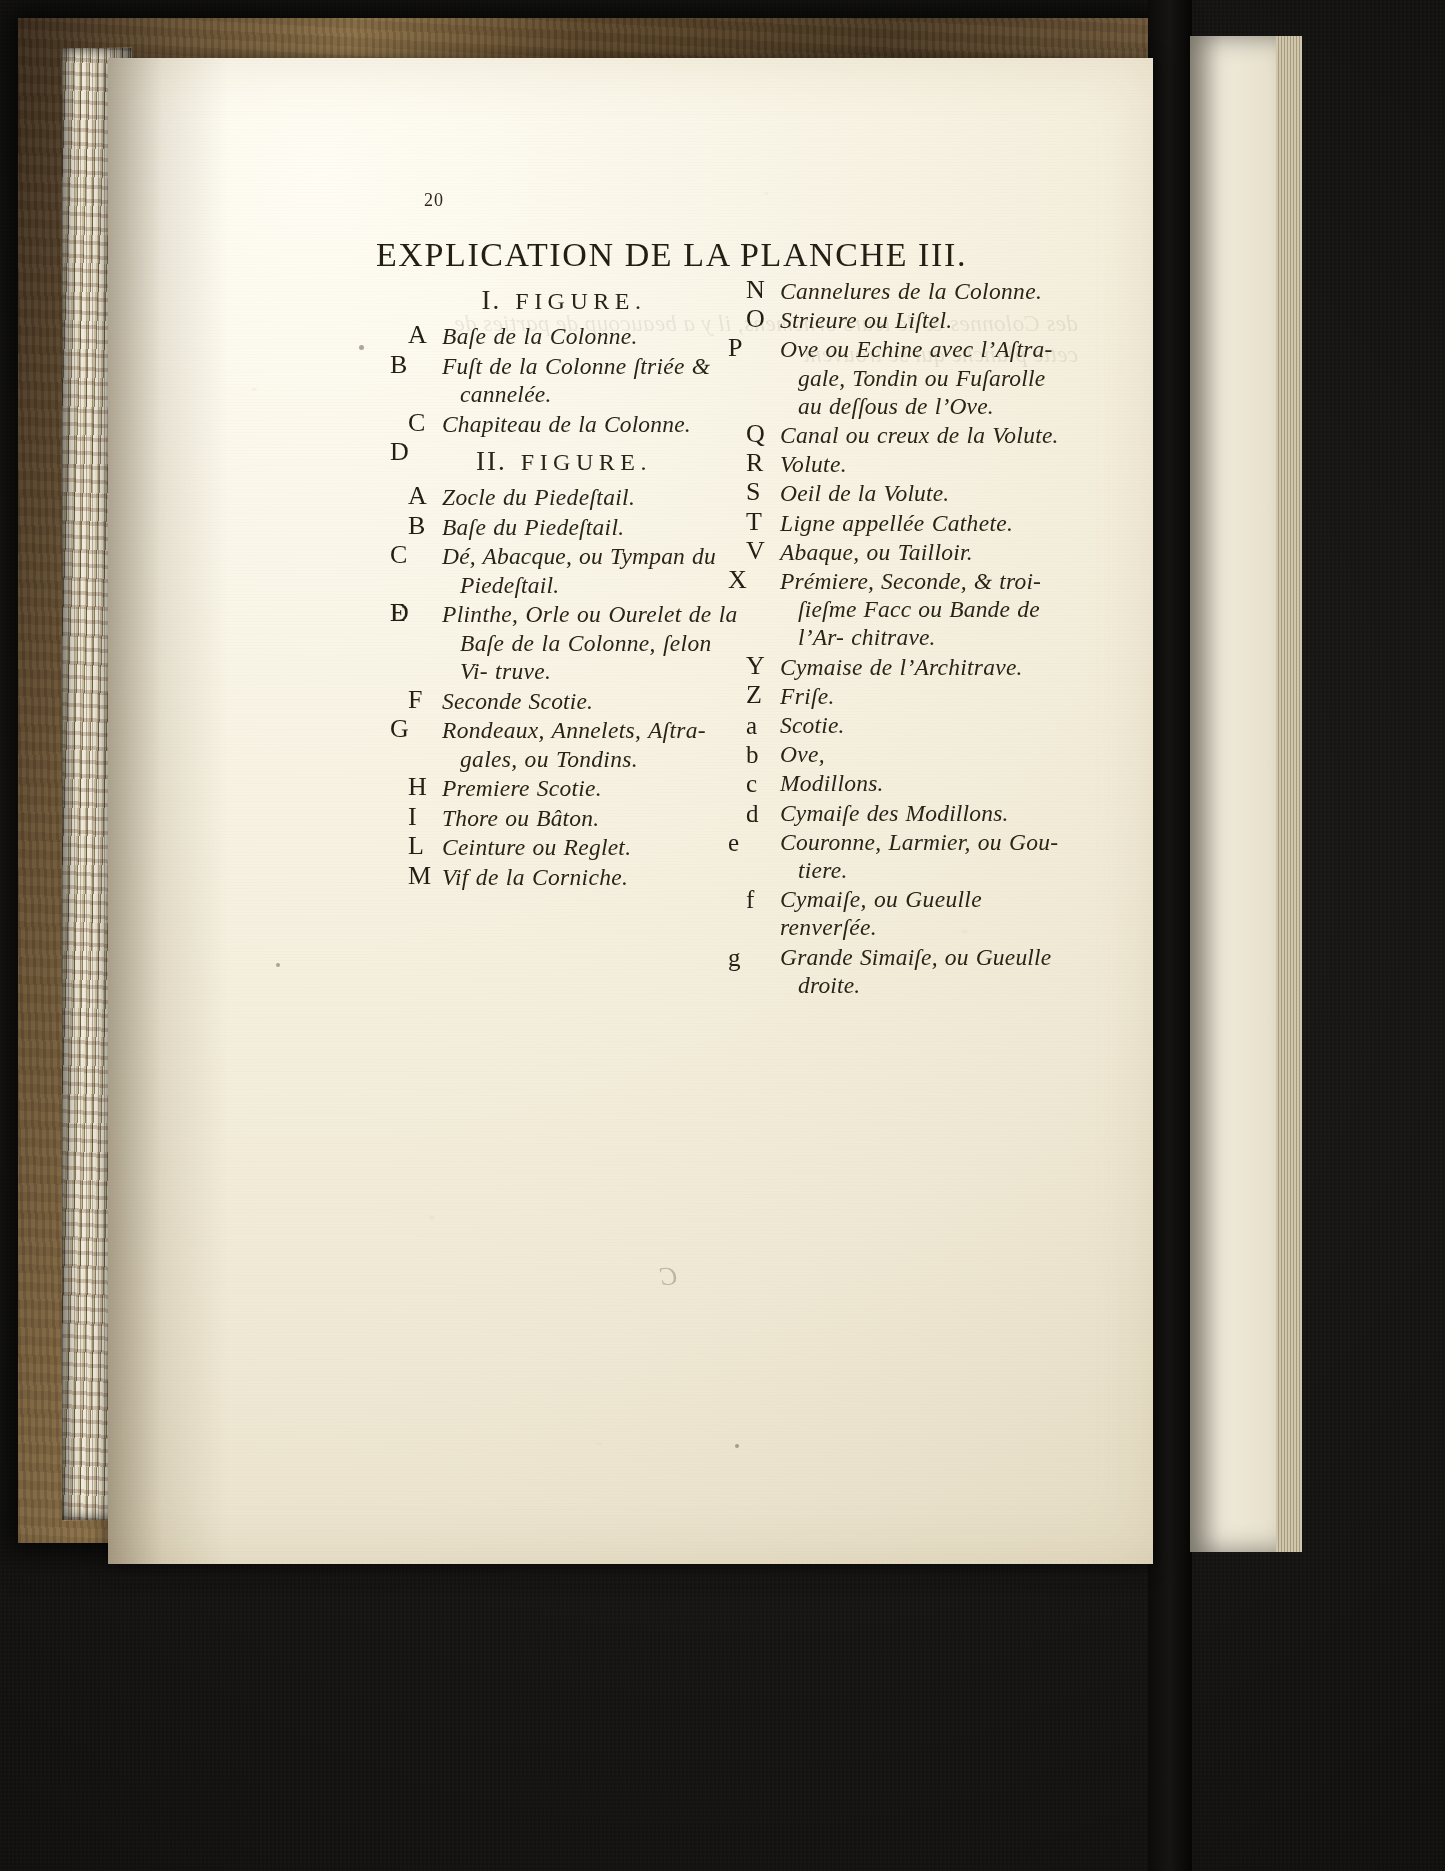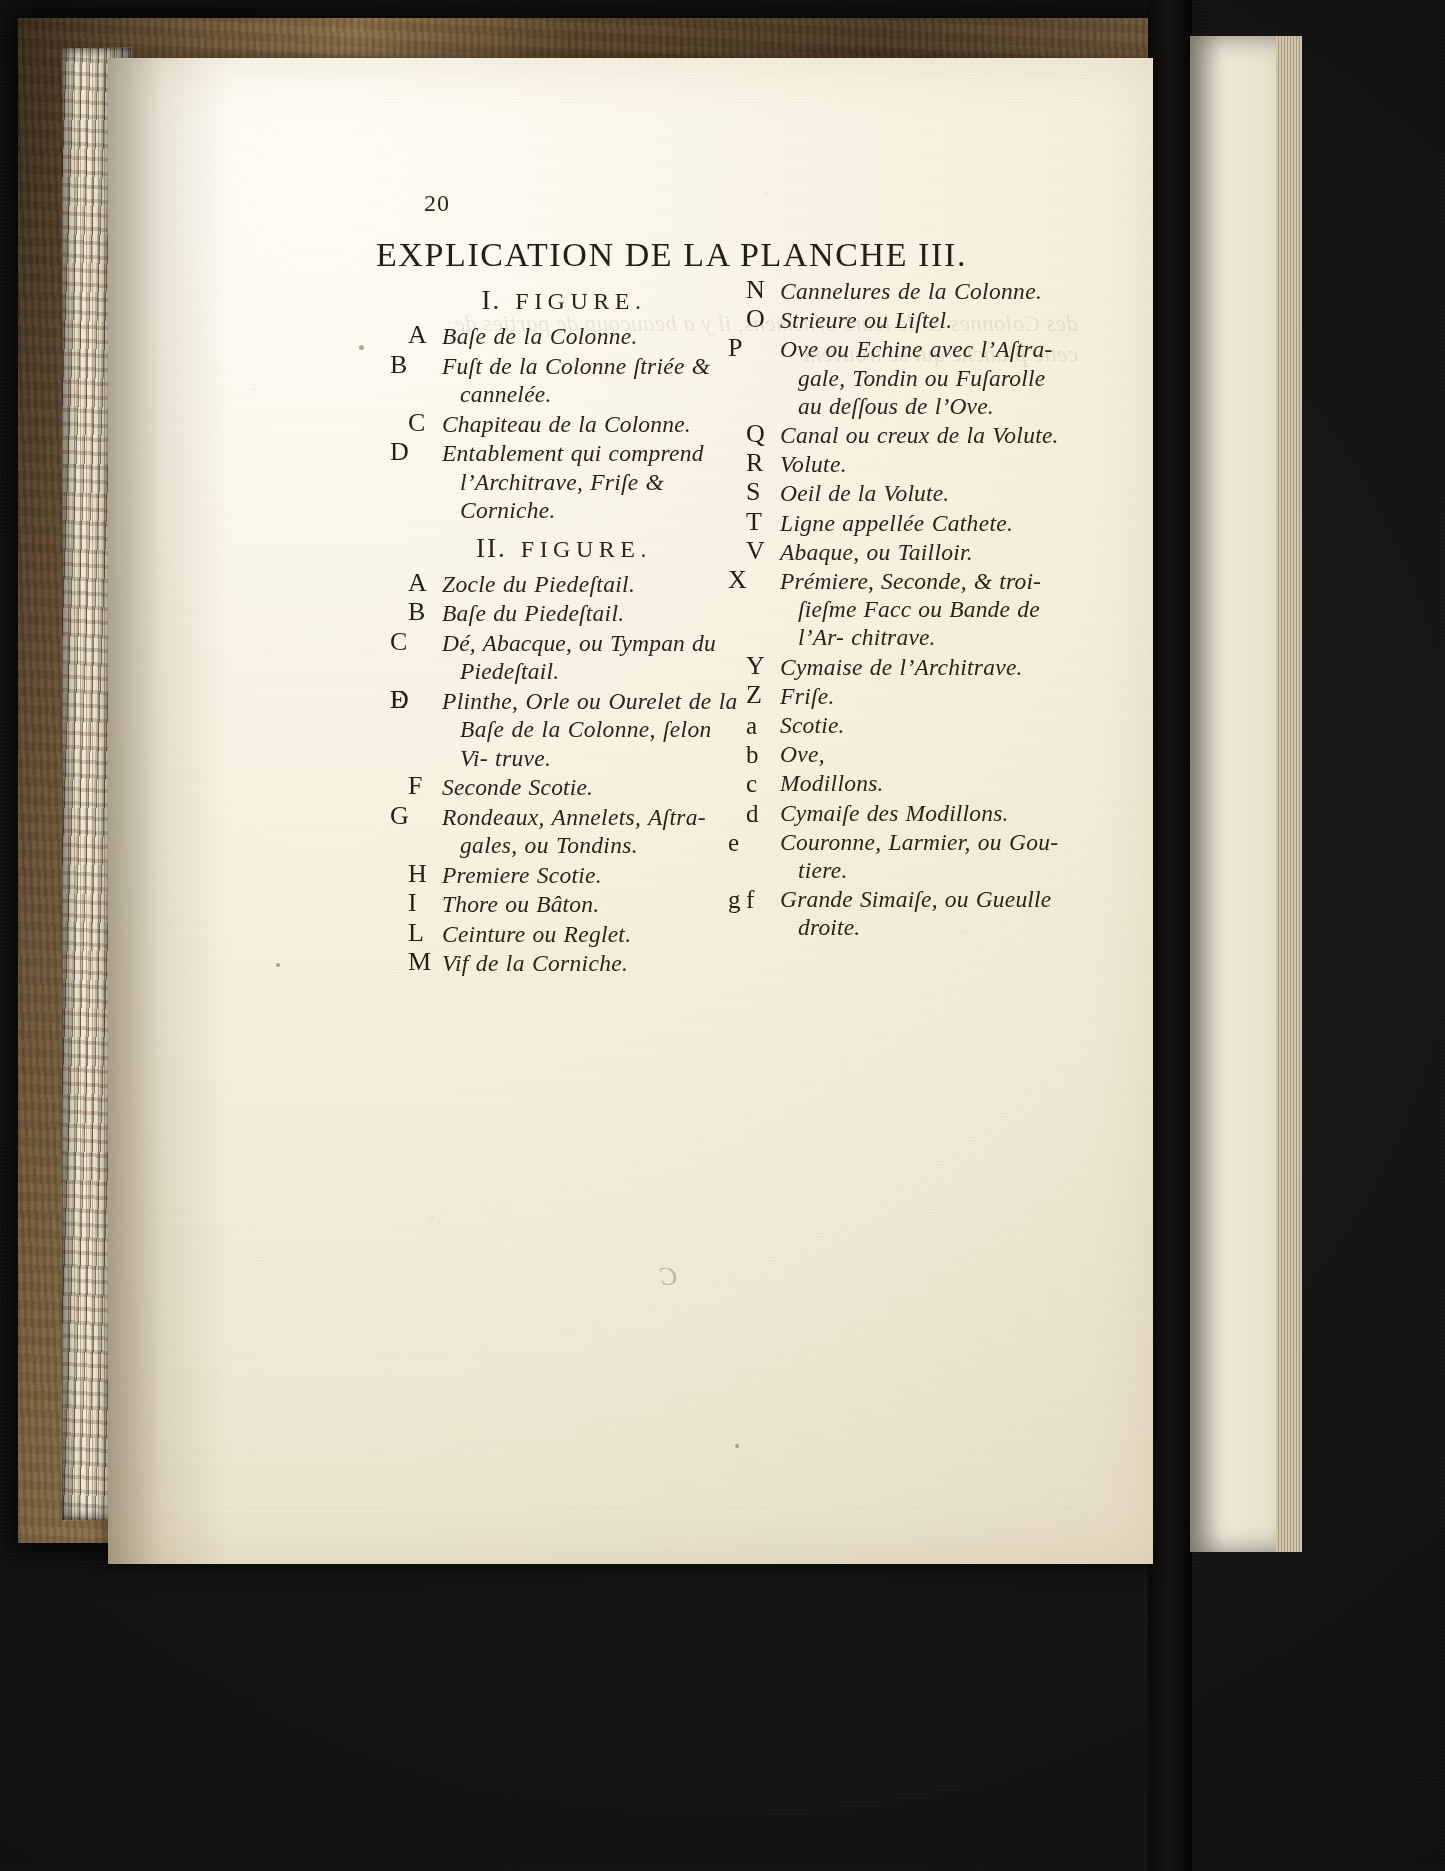--- a/index.html
+++ b/index.html
@@ -142,21 +142,21 @@
   }
 
   .headline {
     position: absolute;
     top: 128px; left: 0; width: 1045px;
     text-align: center;
   }
   .folio {
     position: absolute;
     left: 316px; top: 132px;
-    font-size: 24px;
+    font-size: 18px;
     letter-spacing: 1px;
     color: #2e2719;
   }
   .running-title {
     display: inline-block;
     font-size: 33px;
     letter-spacing: 4.5px;
     color: #241f15;
     text-indent: 4px;
   }
@@ -272,21 +272,21 @@
     <div class="col col-left">
 
       <div class="fig-head">
         <span class="num">I.</span><span class="word">FIGURE.</span>
       </div>
 
       <div id="fig1-entries">
           <div class="entry"><span class="key">A</span><span class="txt">Baſe de la Colonne.</span></div>
           <div class="entry cont-in"><span class="key">B</span><span class="txt">Fuſt de la Colonne ſtriée &amp; cannelée.</span></div>
           <div class="entry"><span class="key">C</span><span class="txt">Chapiteau de la Colonne.</span></div>
-          <div class="entry cont-in"><span class="key">D</span><span class="txt">Entablement qui comprend l’Architrave, Friſe &amp; Corniche.</span></div>
+          <div class="entry cont-in"><span class="key">D</span></div>
         </div>
 
       <div class="fig-head">
         <span class="num">II.</span><span class="word">FIGURE.</span>
       </div>
 
       <div id="fig2-entries">
           <div class="entry"><span class="key">A</span><span class="txt">Zocle du Piedeſtail.</span></div>
           <div class="entry"><span class="key">B</span><span class="txt">Baſe du Piedeſtail.</span></div>
           <div class="entry cont-in"><span class="key">C</span><span class="txt">Dé, Abacque, ou Tympan du Piedeſtail.</span></div>
@@ -312,19 +312,19 @@
           <div class="entry"><span class="key">T</span><span class="txt">Ligne appellée Cathete.</span></div>
           <div class="entry"><span class="key">V</span><span class="txt">Abaque, ou Tailloir.</span></div>
           <div class="entry cont-in"><span class="key">X</span><span class="txt">Prémiere, Seconde, &amp; troi- ſieſme Facc ou Bande de l’Ar- chitrave.</span></div>
           <div class="entry"><span class="key">Y</span><span class="txt">Cymaise de l’Architrave.</span></div>
           <div class="entry"><span class="key">Z</span><span class="txt">Friſe.</span></div>
           <div class="entry"><span class="key lower">a</span><span class="txt">Scotie.</span></div>
           <div class="entry"><span class="key lower">b</span><span class="txt">Ove,</span></div>
           <div class="entry"><span class="key lower">c</span><span class="txt">Modillons.</span></div>
           <div class="entry"><span class="key lower">d</span><span class="txt">Cymaiſe des Modillons.</span></div>
           <div class="entry cont-in"><span class="key lower">e</span><span class="txt">Couronne, Larmier, ou Gou- tiere.</span></div>
-          <div class="entry"><span class="key lower">f</span></div>
+          <div class="entry"><span class="key lower">f</span><span class="txt">Cymaiſe, ou Gueulle renverſée.</span></div>
           <div class="entry cont-in"><span class="key lower">g</span><span class="txt">Grande Simaiſe, ou Gueulle droite.</span></div>
         </div>
     </div>
 
   </div>
 </div>
 
 </body></html>

